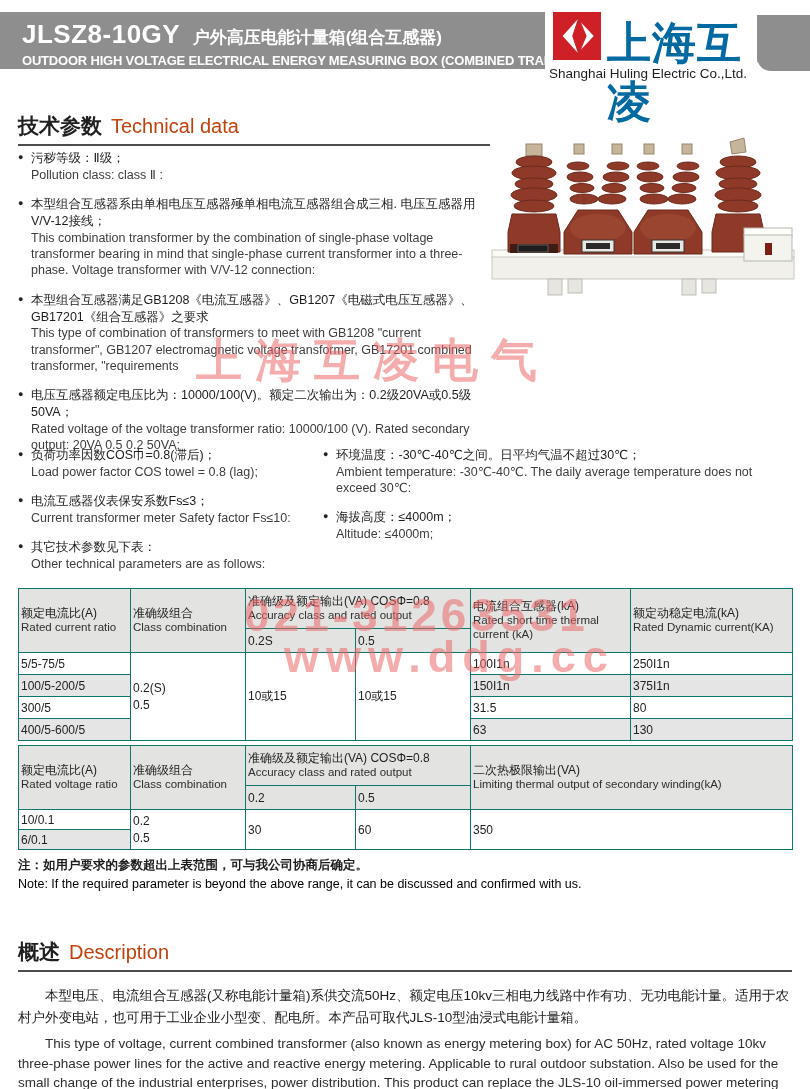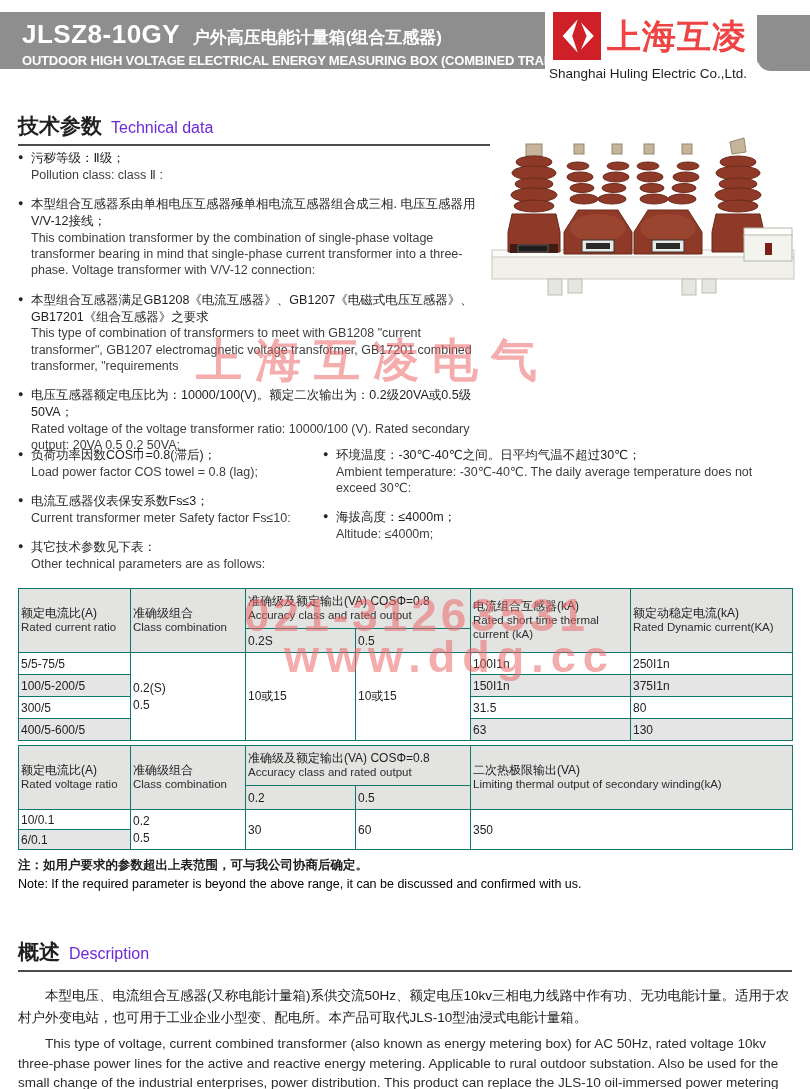--- a/index.html
+++ b/index.html
@@ -9,29 +9,29 @@
   
   .banner { position:absolute; left:0; top:12px; width:758px; height:57px;
             background:#8e8e8e; color:#fff; padding:7px 0 0 22px; border-radius:0 10px 10px 0; }
   .banner-line1 { white-space:nowrap; }
   .banner-model { font-size:26px; font-weight:bold; letter-spacing:.5px; }
   .banner-title-zh { font-size:17px; font-weight:bold; margin-left:8px; }
   .banner-line2 { font-size:13px; letter-spacing:-0.2px; margin-top:3px; font-weight:bold; }
   .logo-panel { position:absolute; left:545px; top:0; width:212px; height:98px;
                 background:#fff; border-radius:0 0 0 18px; }
   .logo-mark { position:absolute; left:8px; top:12px; width:48px; height:48px; }
-  .logo-cn { position:absolute; left:62px; top:14px; font-size:34px; font-weight:bold; color:#ef4444; letter-spacing:1px; }
+  .logo-cn { position:absolute; left:62px; top:14px; font-size:44px; font-weight:bold; color:#0369a1; letter-spacing:1px; }
   .company-en { position:absolute; left:4px; top:66px; width:208px; font-size:13.5px; color:#1e1e1e; white-space:nowrap; }
   .corner-block { position:absolute; left:757px; top:15px; width:53px; height:56px;
                   background:#8e8e8e; border-radius:0 0 0 14px; }
 
   
   .sec-heading { position:absolute; border-bottom:2px solid #4c4c4c; padding-bottom:4px; }
   .sec-heading .zh { font-size:21px; font-weight:bold; color:#1f1f1f; }
-  .sec-heading .en { font-size:16px; color:#6d28d9; margin-left:9px; }
+  .sec-heading .en { font-size:20px; color:#c2410c; margin-left:9px; }
   #tech-heading { left:18px; top:112px; width:472px; }
   #desc-heading { left:18px; top:938px; width:774px; }
 
   
   .bullet { position:relative; padding-left:13px; margin-bottom:13px; }
   .bullet::before { content:"●"; position:absolute; left:0; top:2px; font-size:9px; color:#222; }
   .bullet .zh { font-size:12.5px; color:#1d1d1d; line-height:1.35; }
   .bullet .en { font-size:12.5px; color:#3d3d3d; line-height:1.3; }
   #bullets-main { position:absolute; left:18px; top:150px; width:470px; }
   #bullets-cols { position:absolute; left:18px; top:447px; width:774px; display:flex; }

